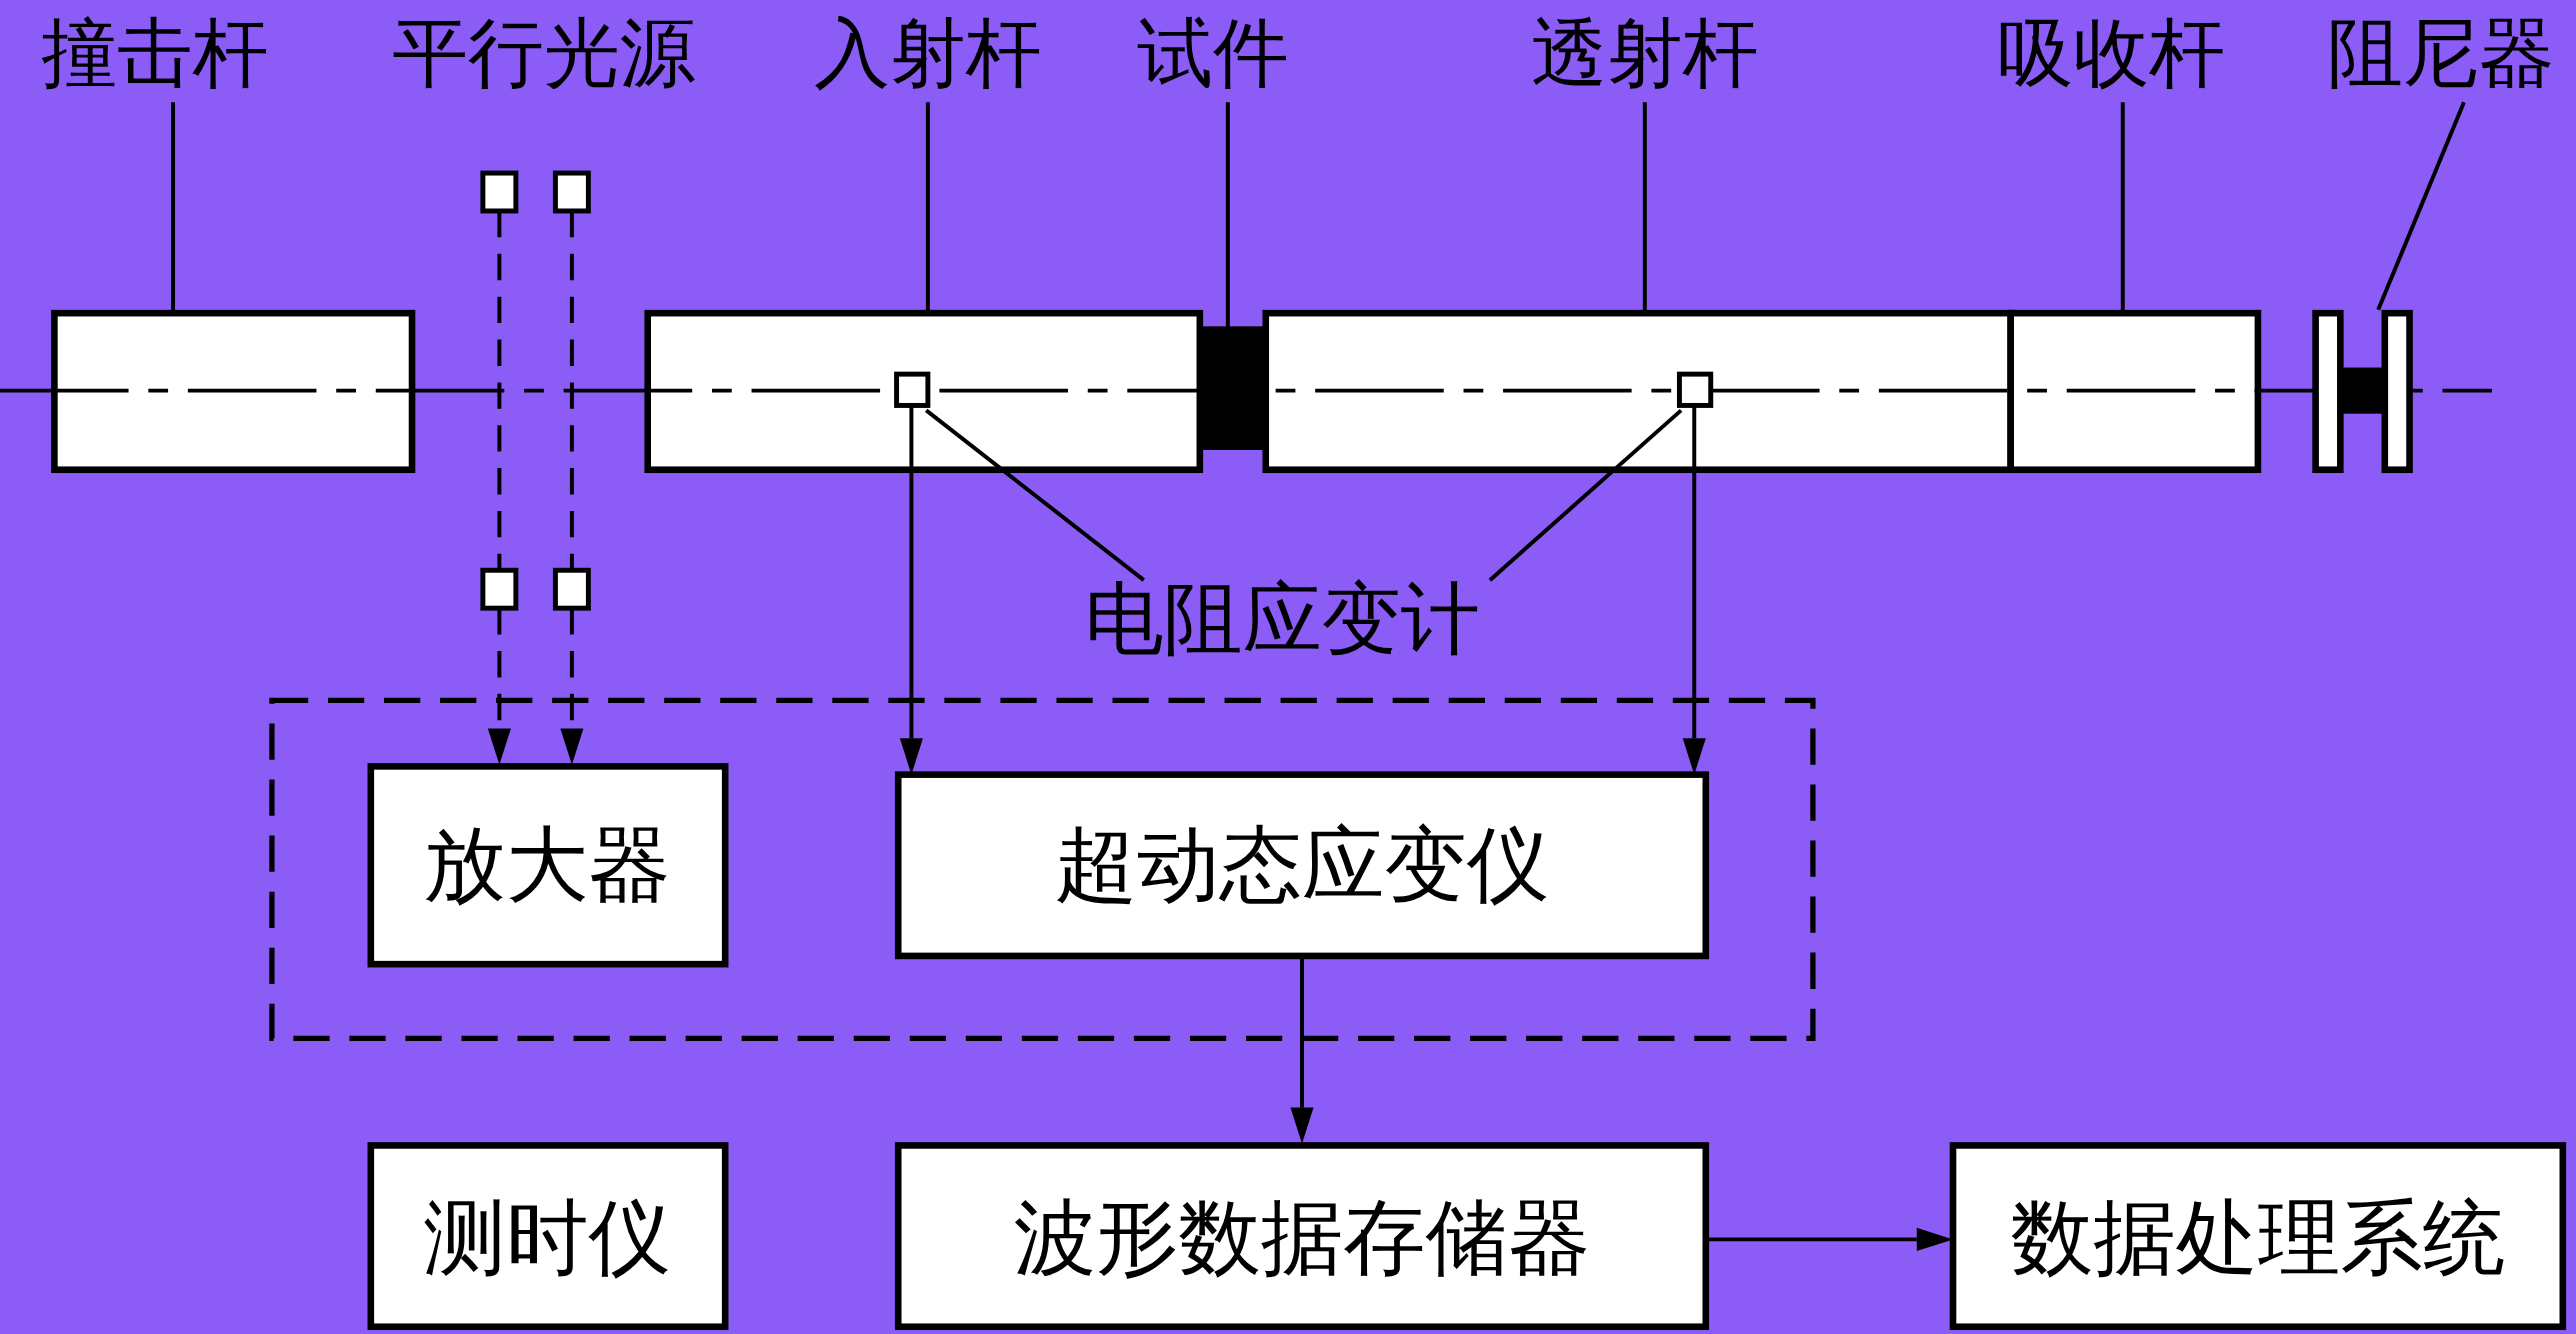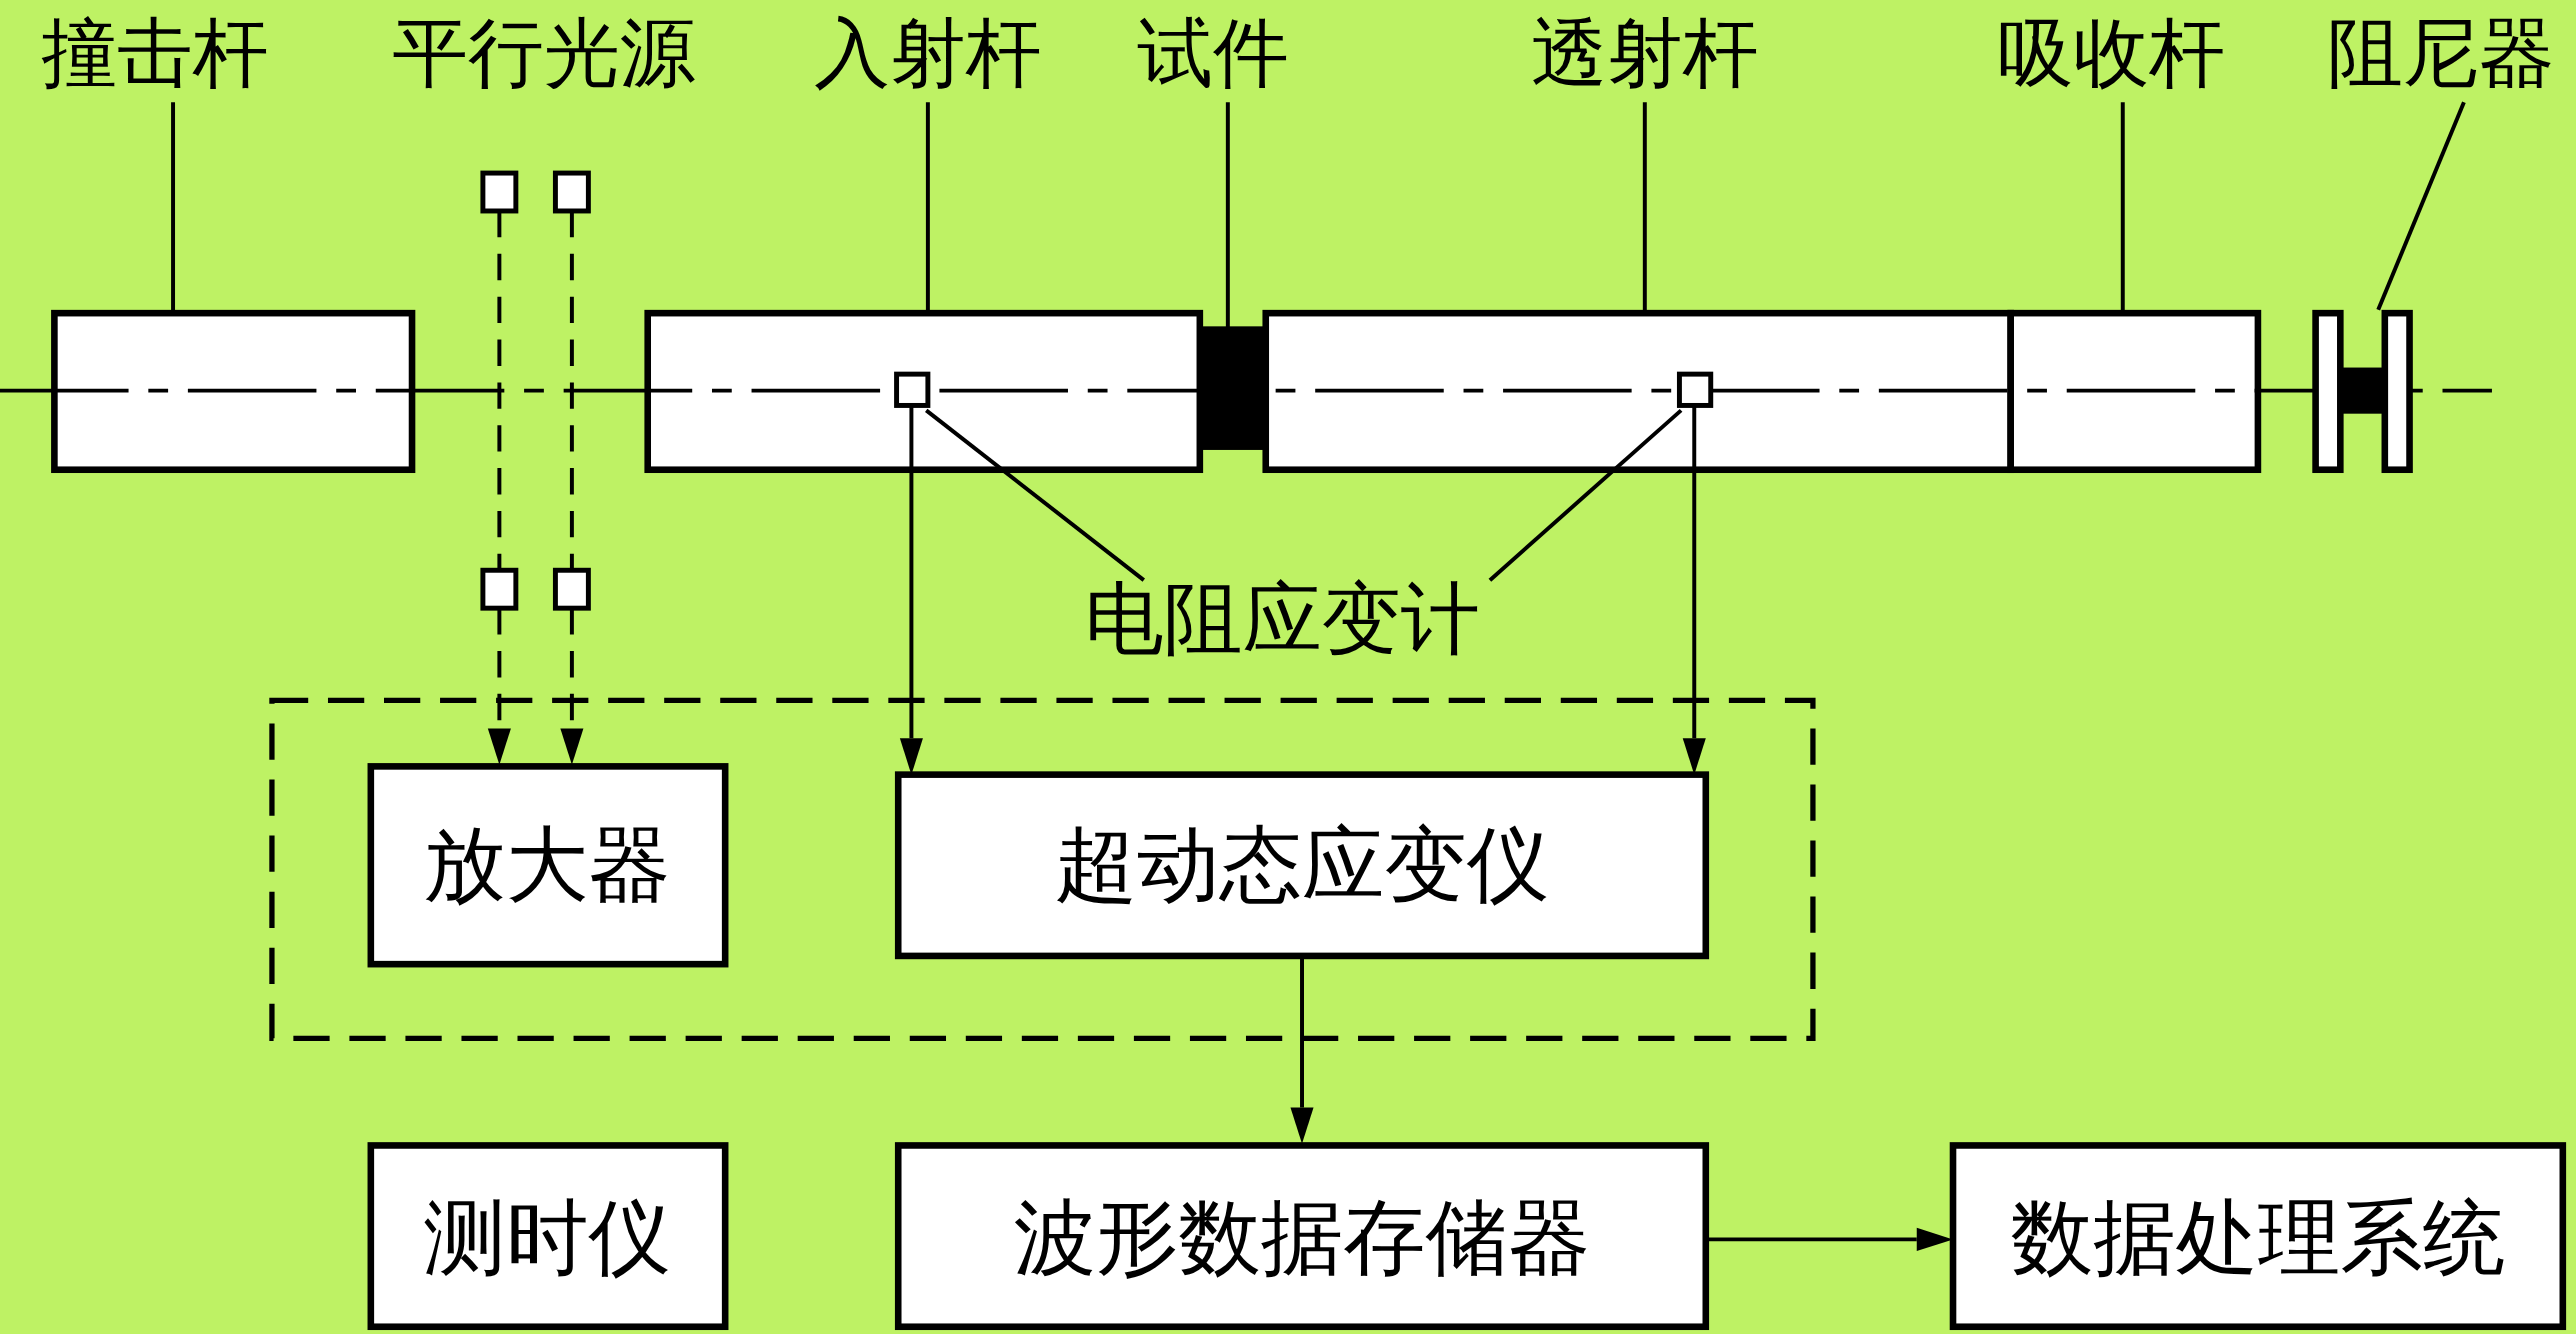--- a/index.html
+++ b/index.html
@@ -1,20 +1,20 @@
 <!DOCTYPE html>
 <html style="font-size:13px"><head>
 <meta charset="utf-8">
 <style>
   html, body { margin: 0; padding: 0; background: #ffffff; }
   .canvas {
     position: relative;
     width: 2576px;
     height: 1335px;
-    background: #bef264;
+    background: #8b5cf6;
     font-family: "Liberation Serif", "DejaVu Serif", serif;
   }
   svg { display: block; width: 100%; height: 100%; }
   .bar        { fill: #ffffff; stroke: #000000; stroke-width: 4; }
   .box        { fill: #ffffff; stroke: #000000; stroke-width: 4; }
   .black-fill { fill: #000000; stroke: #000000; stroke-width: 2; }
   .thin       { stroke: #000000; stroke-width: 2.4; fill: none; }
   .centerline { stroke: #000000; stroke-width: 2.4; fill: none; stroke-dasharray: 78 12 12 12; }
   .dashline   { stroke: #000000; stroke-width: 2.4; fill: none; stroke-dasharray: 16 10; }
   .dashbox    { fill: none; stroke: #000000; stroke-width: 3.2; stroke-dasharray: 22 12; }

